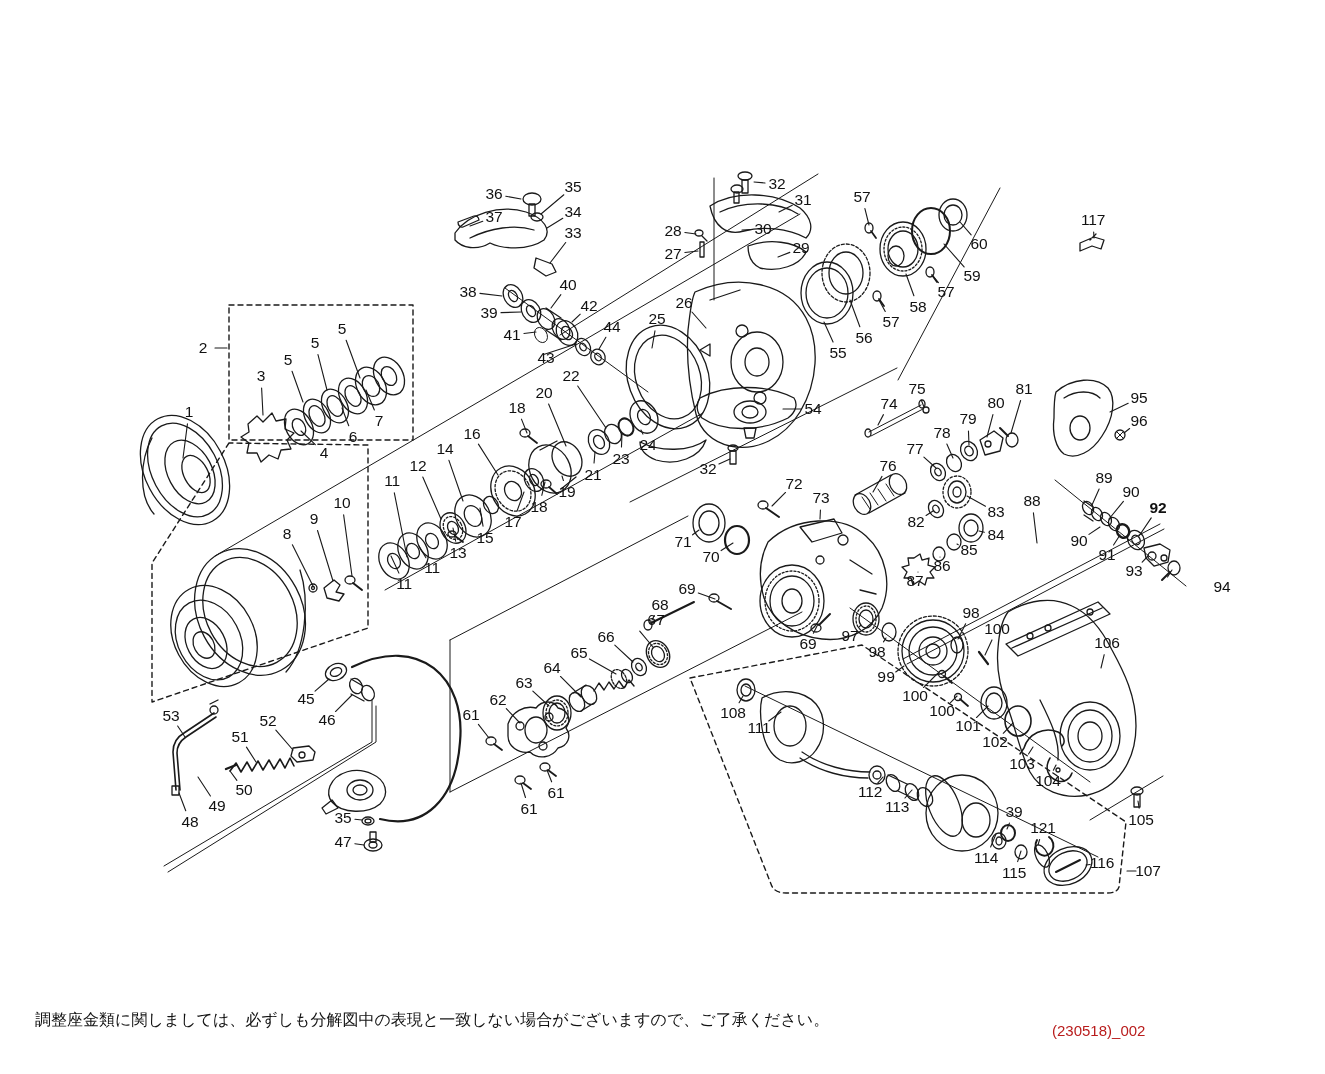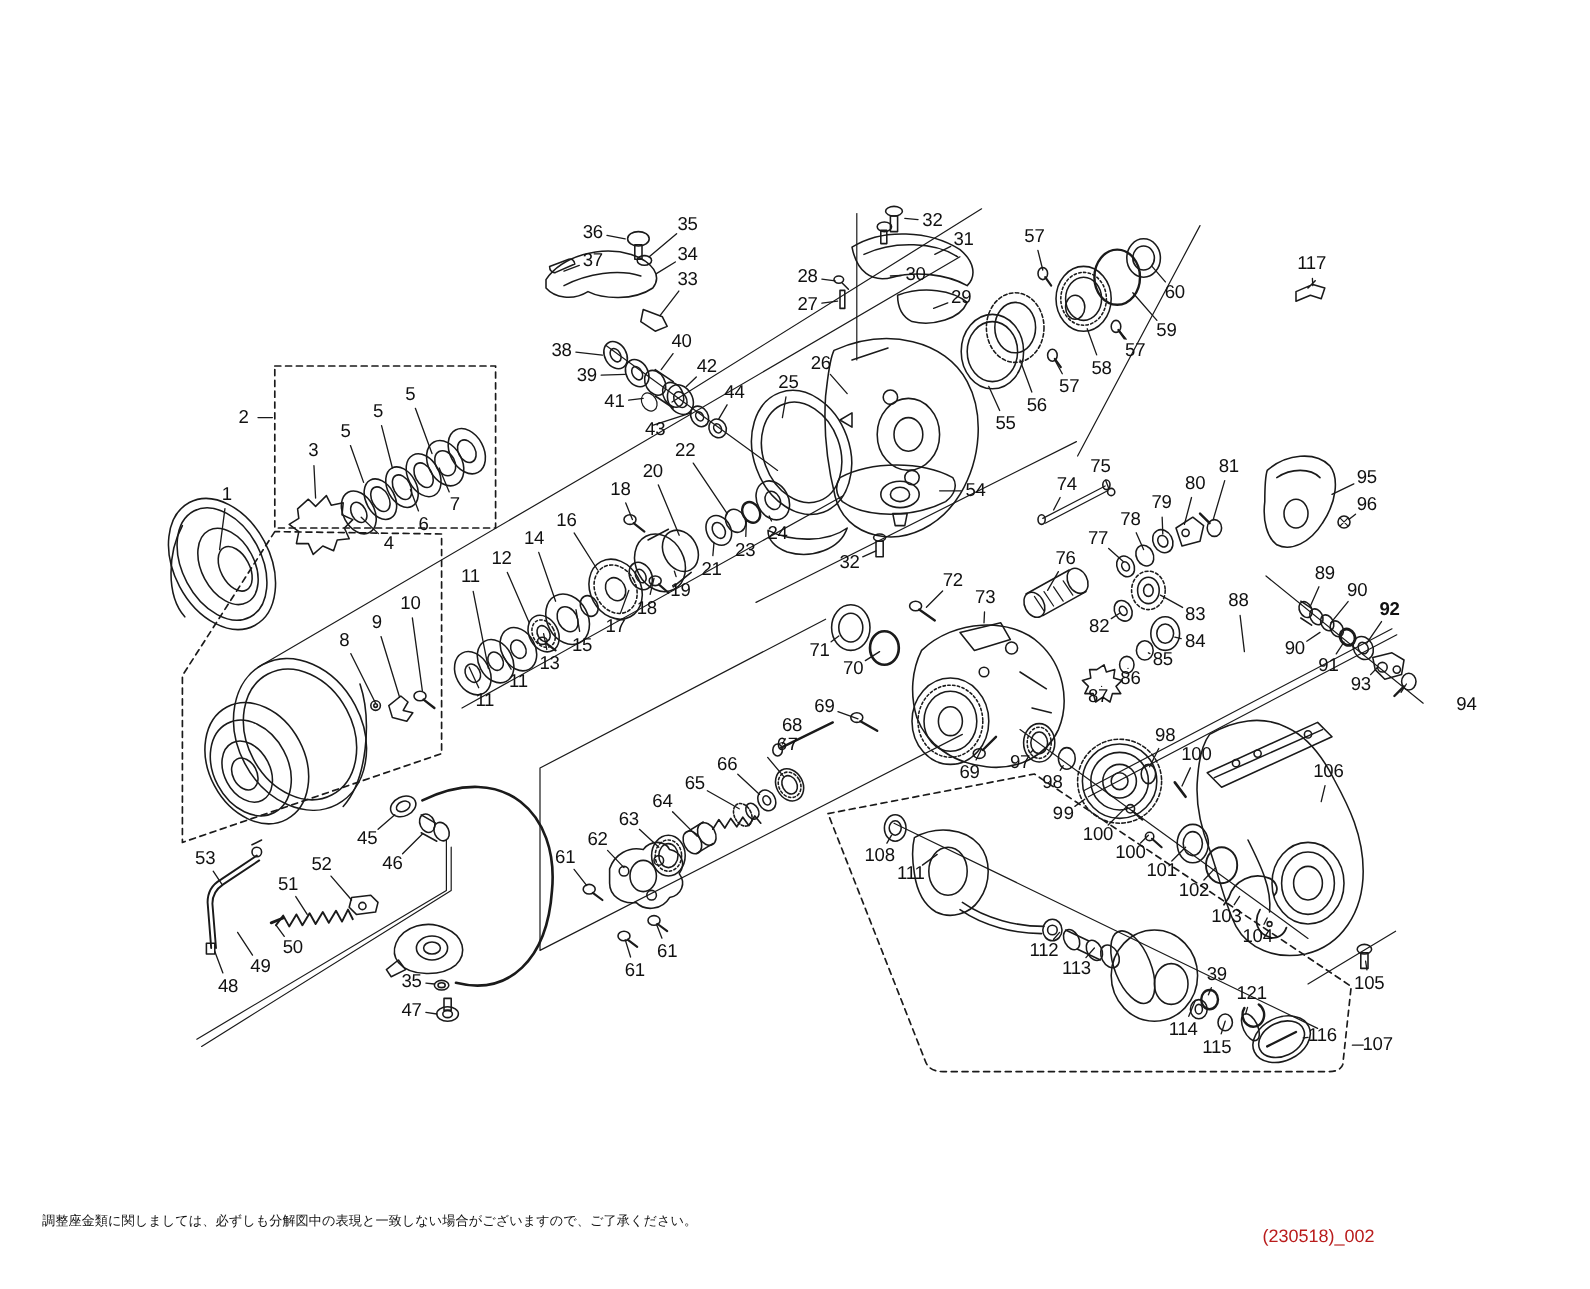--- a/index.html
+++ b/index.html
@@ -1,21 +1,21 @@
 <!DOCTYPE html>
 <html><head>
 <meta charset="utf-8">
 <style>
   html,body{margin:0;padding:0;background:#ffffff;}
   .stage{position:relative;width:1325px;height:1074px;background:#fff;overflow:hidden;
          font-family:"Liberation Sans","DejaVu Sans",sans-serif;}
   .stage svg{position:absolute;left:0;top:0;}
   .lbl{position:absolute;transform:translate(-50%,-50%);font-size:15.5px;line-height:1;
        color:#111;letter-spacing:-0.2px;white-space:nowrap;}
-  .footer-line{position:absolute;font-size:11px;color:#111;font-weight:500;white-space:nowrap;}
+  .footer-line{position:absolute;font-size:16px;color:#111;font-weight:500;white-space:nowrap;}
   #footer1{left:35px;top:1010px;}
   #footer2{left:42px;top:1039px;}
   #doccode{position:absolute;left:1052px;top:1022px;font-size:15px;color:#b91c1c;}
   svg *{vector-effect:non-scaling-stroke;}
 </style>
 </head>
 <body>
 
 <div class="stage">
 

